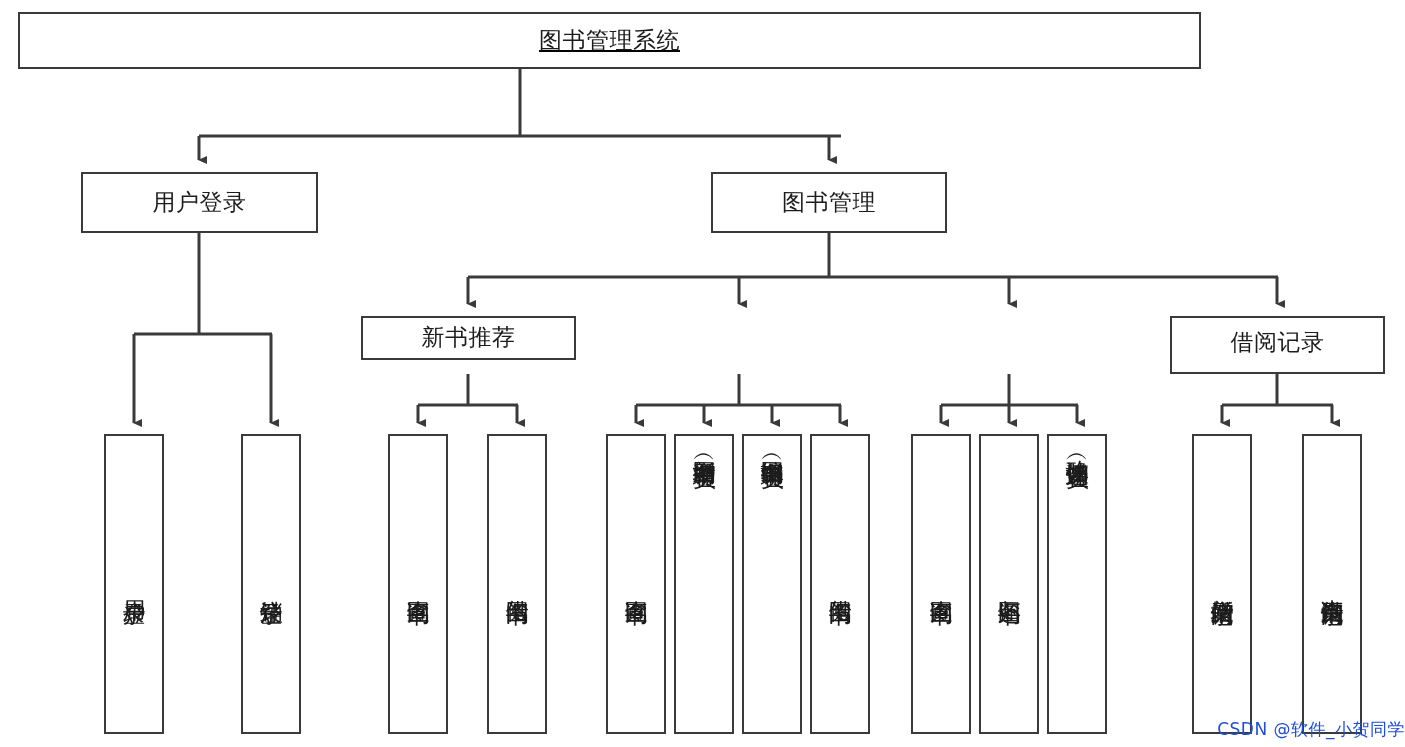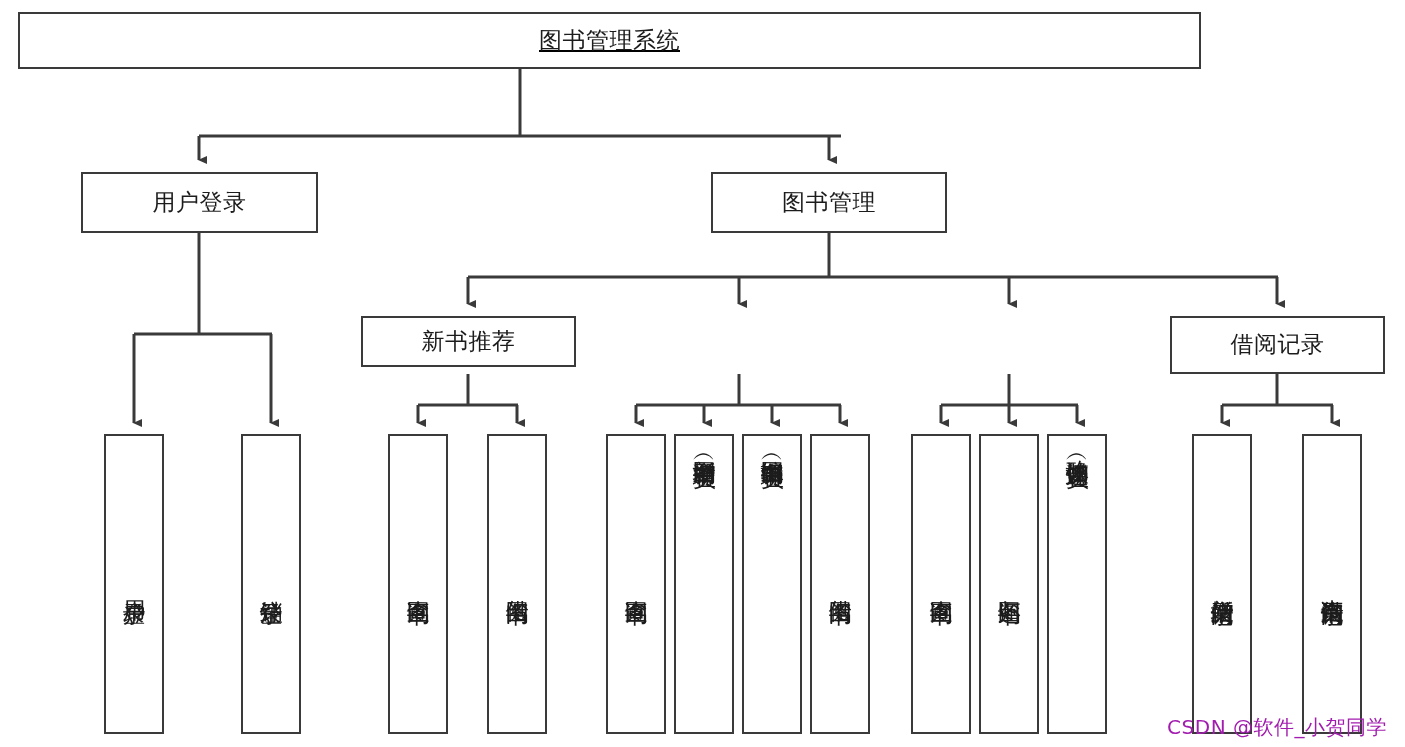--- a/index.html
+++ b/index.html
@@ -55,24 +55,24 @@
     line-height: 1.28;
     letter-spacing: 1px;
     white-space: nowrap;
   }
   .node-box.leaf.centered {
     align-items: center;
     padding-top: 0;
   }
   #watermark {
     position: absolute;
-    right: 18px;
+    right: 0;
     bottom: 6px;
-    font-size: 20px;
-    color: #a21caf;
+    font-size: 17px;
+    color: #1d4ed8;
     letter-spacing: 0.5px;
     white-space: nowrap;
     pointer-events: none;
   }
 </style>
 </head>
 <body>
 
 <div id="diagram-root">
 
@@ -143,27 +143,27 @@
   </div>
 
   <div class="node-box" style="left:81px; top:172px; width:237px; height:61px;">
     <span class="node-label-h">用户登录</span>
   </div>
 
   <div class="node-box" style="left:711px; top:172px; width:236px; height:61px;">
     <span class="node-label-h">图书管理</span>
   </div>
 
-  <div class="node-box" style="left:361px; top:316px; width:215px; height:51px;">
+  <div class="node-box" style="left:361px; top:316px; width:215px; height:44px;">
     <span class="node-label-h">新书推荐</span>
   </div>
 
 
 
-  <div class="node-box" style="left:1170px; top:316px; width:215px; height:58px;">
+  <div class="node-box" style="left:1170px; top:316px; width:215px; height:58px;font-family:Liberation Mono, monospace;">
     <span class="node-label-h">借阅记录</span>
   </div>
 
   <div class="node-box leaf centered" style="left:104px; top:434px; width:60px; height:300px;">
     <span class="node-label-v">用户登录</span>
   </div>
 
   <div class="node-box leaf centered" style="left:241px; top:434px; width:60px; height:300px;">
     <span class="node-label-v">注销登录</span>
   </div>

